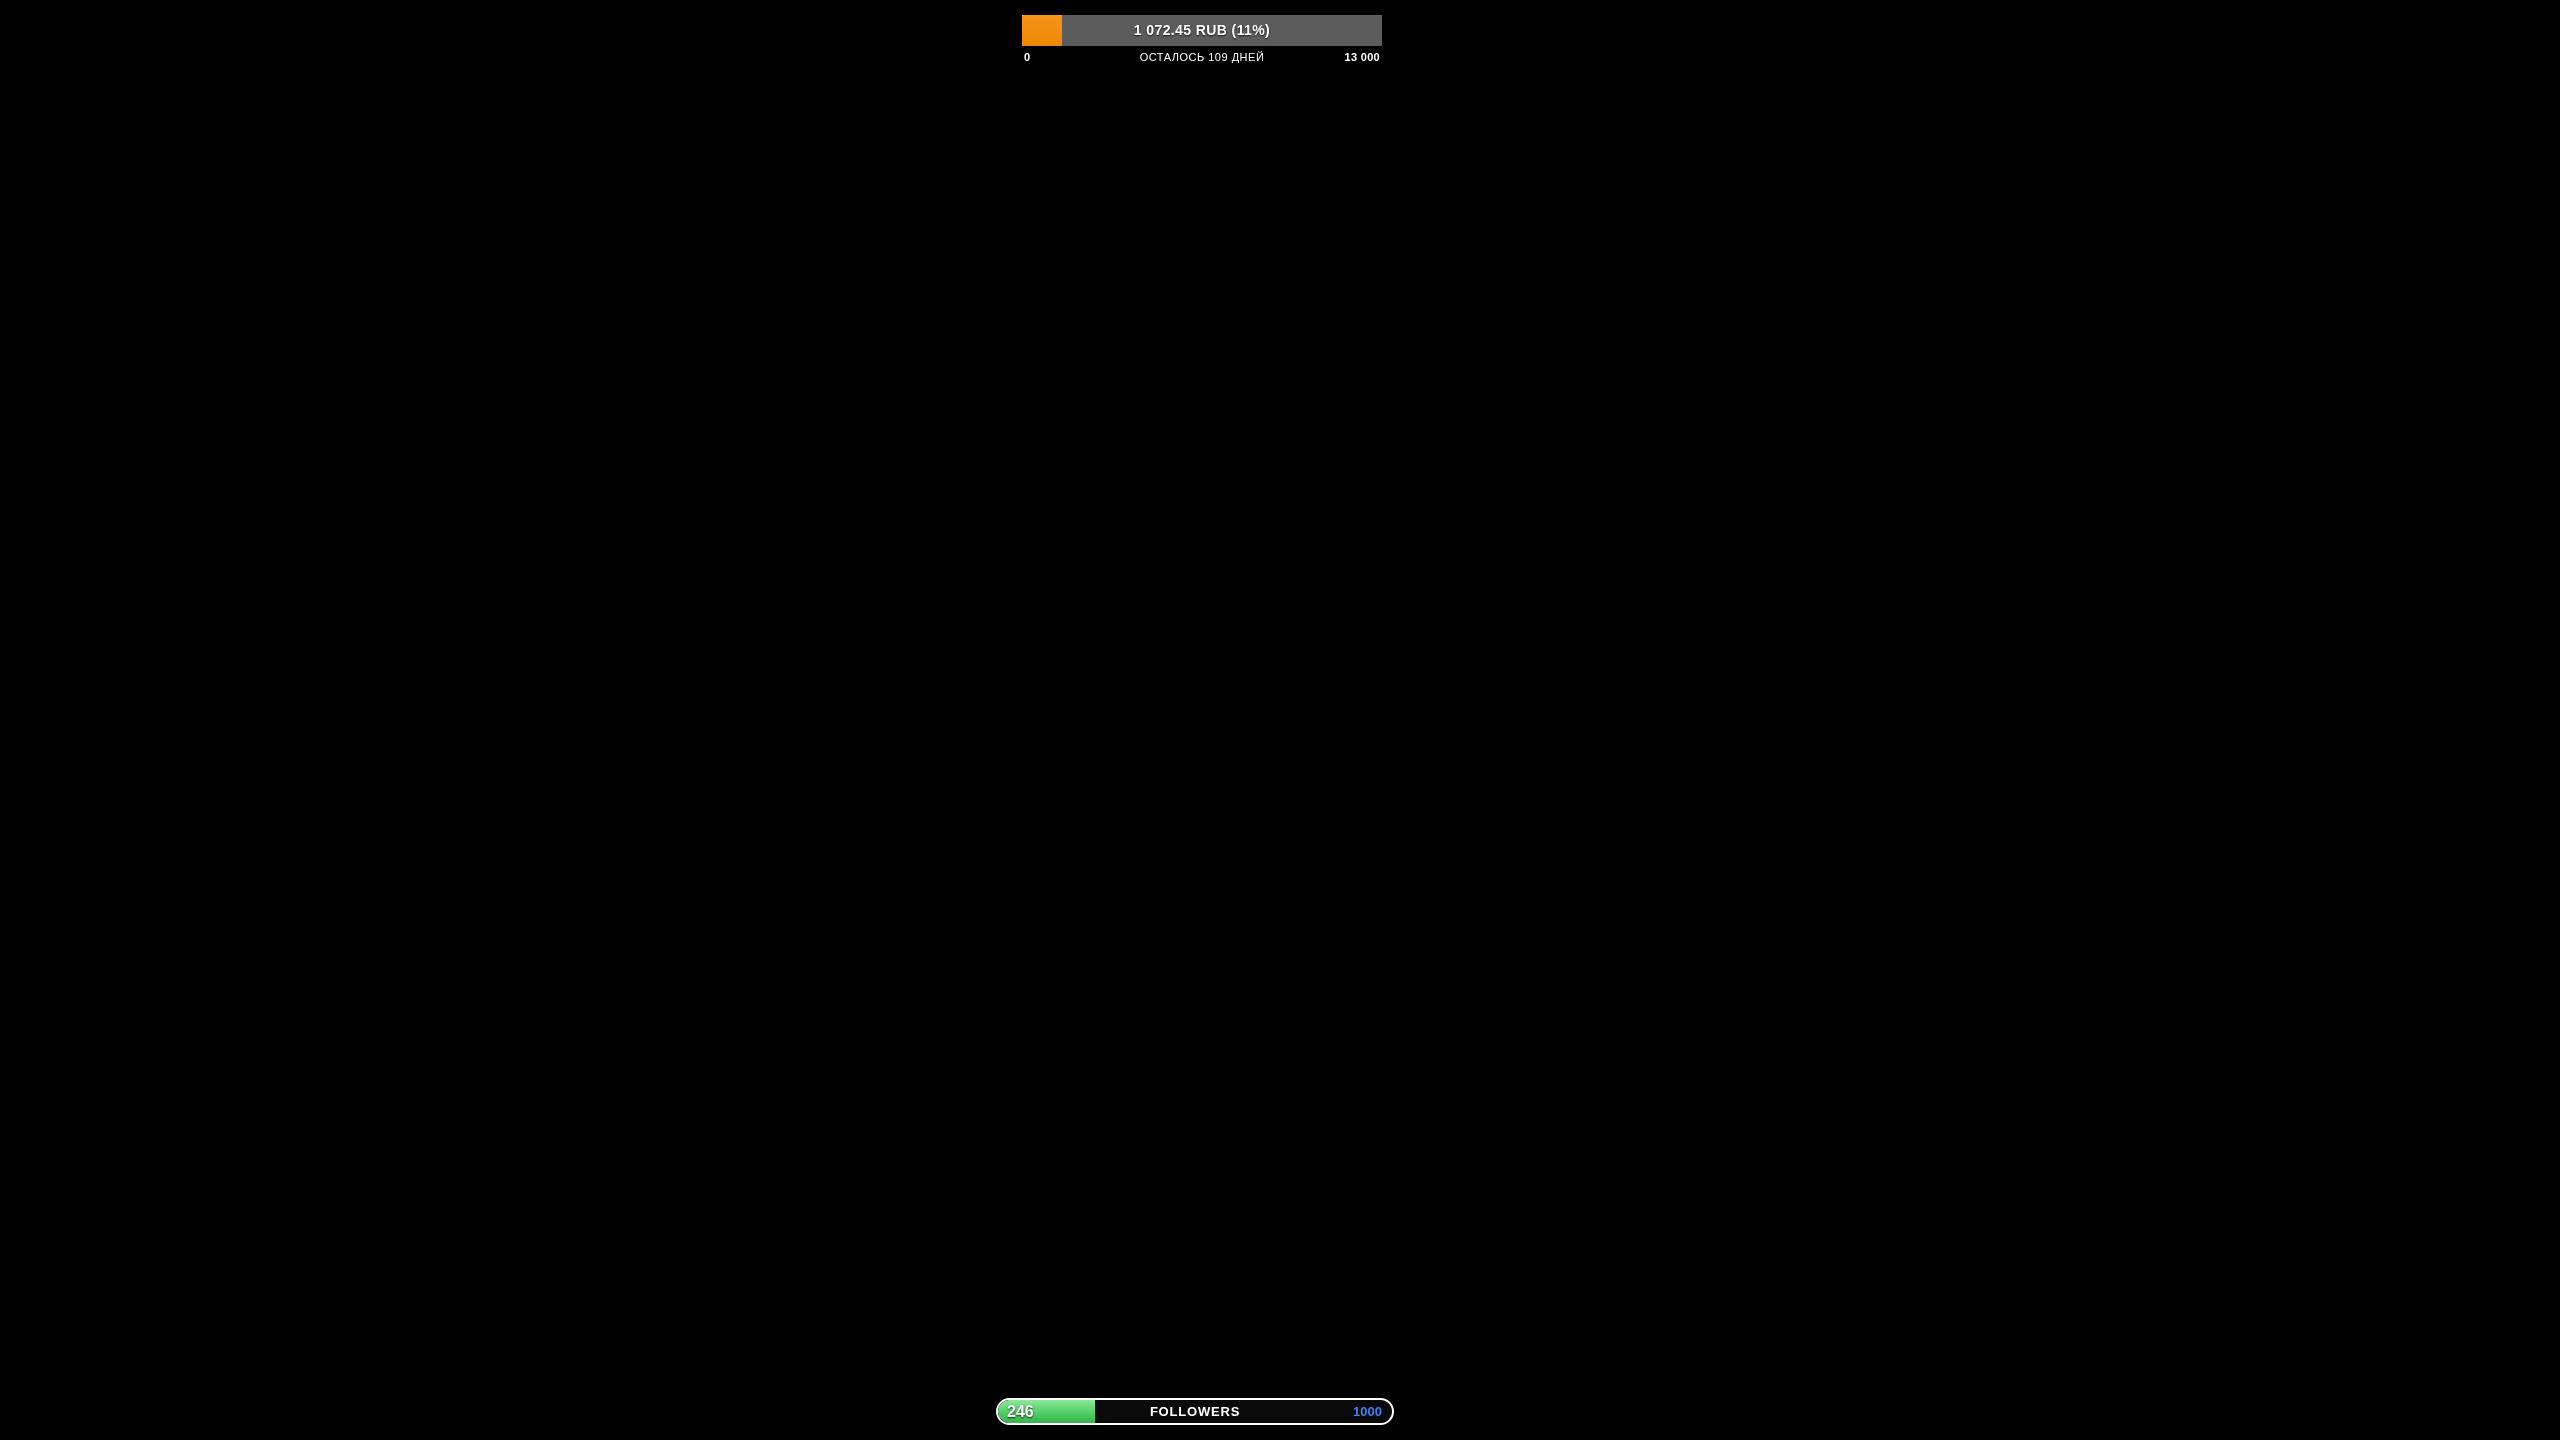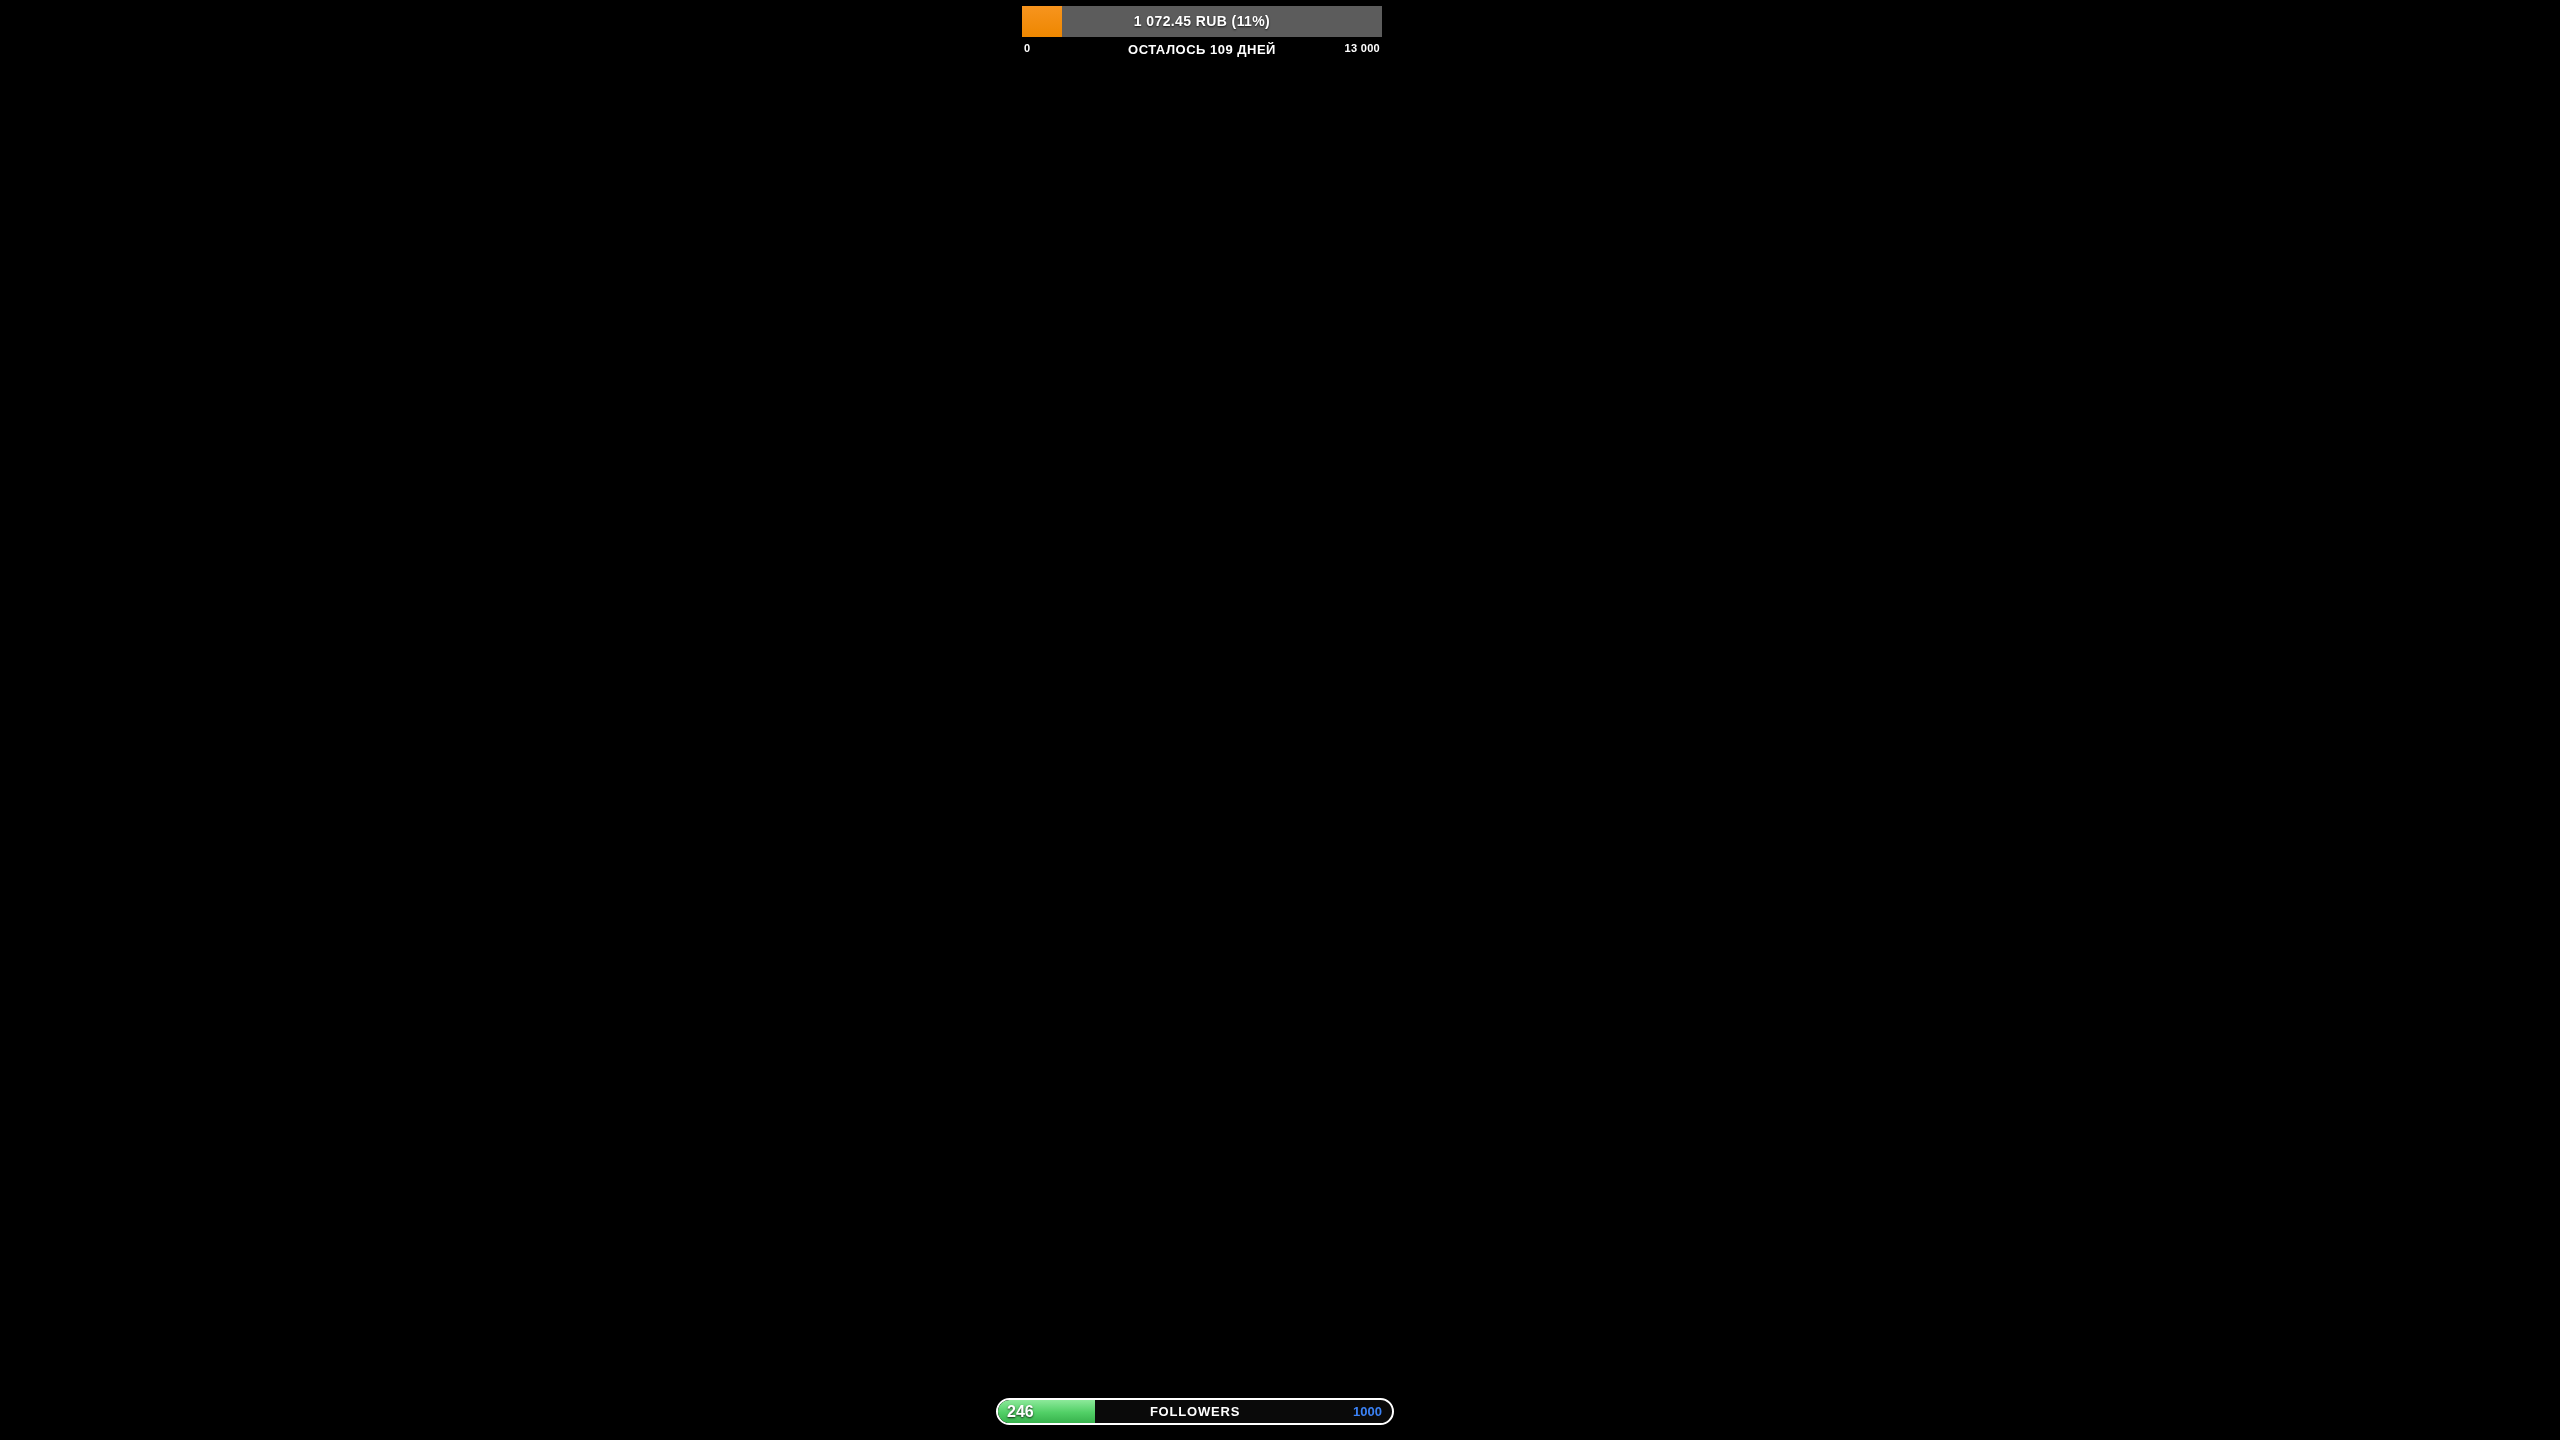--- a/index.html
+++ b/index.html
@@ -28,21 +28,21 @@
     font-size: 13px;
     font-weight: bold;
     letter-spacing: 0.6px;
     color: #ffffff;
     text-transform: uppercase;
     line-height: 16px;
     white-space: nowrap;
   }
   #goal-bar-outer {
     position: relative;
-    margin-top: 2px;
+    margin-top: 11px;
     width: 360px;
     height: 31px;
     background: #5c5c5c;
     overflow: hidden;
   }
   #goal-bar-fill {
     position: absolute;
     left: 0;
     top: 0;
     height: 100%;
@@ -79,22 +79,22 @@
     font-weight: bold;
     letter-spacing: 0.3px;
     color: #ffffff;
   }
   #goal-remaining {
     position: absolute;
     left: 0;
     top: 0;
     width: 100%;
     text-align: center;
-    font-size: 13px;
-    font-weight: bold;
+    font-size: 11px;
+    font-weight: normal;
     letter-spacing: 0.5px;
     color: #ffffff;
     text-transform: uppercase;
     white-space: nowrap;
   }
   #goal-max {
     position: absolute;
     right: 2px;
     top: 0;
     font-size: 11px;

